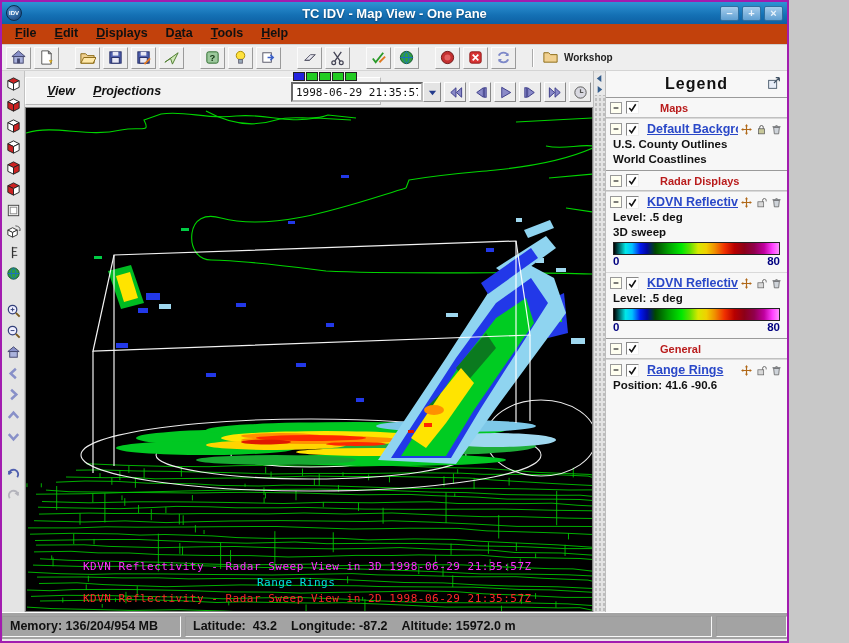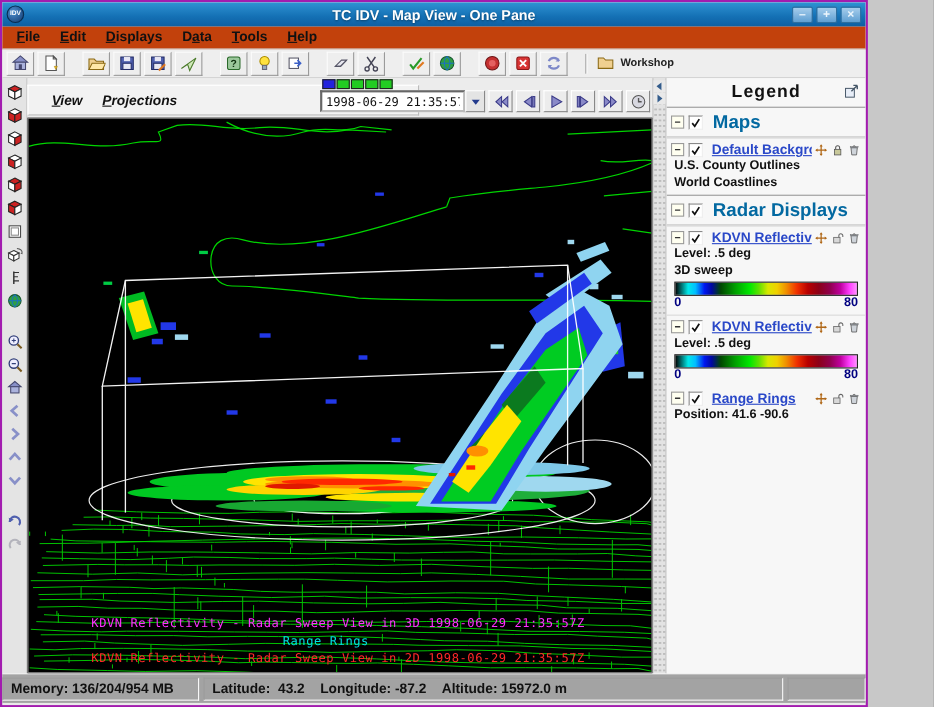--- a/index.html
+++ b/index.html
@@ -49,21 +49,21 @@
 
   .splitter { width: 13px; background: #e3e3e3; border-left: 1px solid #bdbdbd; border-right: 1px solid #bdbdbd; display: flex; flex-direction: column; align-items: center; padding-top: 2px; background-image: radial-gradient(#bdbdbd 1px, transparent 1px); background-size: 4px 5px; background-position: 4px 26px; }
   .split-arrow { width: 11px; height: 11px; background: #e9e9e9; border: none; padding: 0; display: flex; align-items: center; justify-content: center; }
 
   
   .legend { width: 234px; background: #f7f7f7; overflow: hidden; display: flex; flex-direction: column; }
   .lg-titlebar { position: relative; height: 26px; display: flex; align-items: center; justify-content: center; }
   .lg-title { font-size: 16px; font-weight: bold; color: #111; letter-spacing: 1px; }
   .lg-float { position: absolute; right: 5px; top: 4px; background: none; border: none; padding: 0; }
   .lg-header { display: flex; align-items: center; padding: 3px 4px; border-top: 1px solid #9a9a9a; border-bottom: 1px solid #c0c0c0; }
-  .lg-sec-label { font-size: 17px; font-weight: bold; margin-left: 9px; color: #0369a1; }
+  .lg-sec-label { font-size: 11px; font-weight: bold; margin-left: 21px; color: #b91c1c; }
   .lg-item { border-top: 1px solid #d9d9d9; padding-bottom: 3px; }
   .lg-item:first-of-type { border-top: none; }
   .lg-row { display: flex; align-items: center; padding: 3px 4px 1px 4px; }
   .lg-link { font-size: 12.5px; font-weight: bold; color: #2a48c8; text-decoration: underline; margin-left: 8px; white-space: nowrap; overflow: hidden; flex: 1; }
   .lg-icon { margin-left: 2px; display: flex; }
   .collapse-btn { width: 12px; height: 12px; background: #fffff0; border: 1px solid #999; display: flex; align-items: center; justify-content: center; flex: none; }
   .lg-check { width: 13px; height: 13px; background: #fff; border: 1px solid; border-color: #888 #eee #eee #888; margin-left: 4px; display: flex; align-items: center; justify-content: center; flex: none; }
   .lg-detail { font-size: 11.5px; font-weight: bold; color: #111; margin-left: 7px; line-height: 15px; }
   .lg-cbar { height: 13px; margin: 2px 7px 0 7px; border: 1px solid #222;
     background: linear-gradient(90deg,#000 0%,#00e8e8 7%,#00bfff 11%,#0018f0 16%,#0008a0 20%,#004800 25%,#00a000 33%,#00e800 41%,#60e000 46%,#d8e800 51%,#f0d000 56%,#f09000 61%,#f03000 67%,#b80000 73%,#8c0018 79%,#90004c 85%,#c000a0 91%,#ff40ff 96%,#ff90ff 100%); }
@@ -808,20 +808,33 @@
               </div>
               <div class="lg-detail">Level: .5 deg</div>
               <div class="lg-cbar"></div>
               <div class="lg-cbar-labels">
                 <span>0</span>
                 <span>80</span>
               </div>
             </div>
           </div>
           <div class="lg-section">
+            <div class="lg-header">
+              <span class="collapse-btn">
+                <svg viewBox="0 0 10 10" width="8" height="8">
+                  <line x1="2" y1="5" x2="8" y2="5" stroke="#333" stroke-width="1.6"></line>
+                </svg>
+              </span>
+              <span class="lg-check">
+                <svg viewBox="0 0 12 12" width="11" height="11">
+                  <path d="M2.5,6.5 l2.5,3 l4.5,-7" stroke="#111" stroke-width="1.7" fill="none"></path>
+                </svg>
+              </span>
+              <span class="lg-sec-label">General</span>
+            </div>
             <div class="lg-item">
               <div class="lg-row">
                 <span class="collapse-btn">
                   <svg viewBox="0 0 10 10" width="8" height="8">
                     <line x1="2" y1="5" x2="8" y2="5" stroke="#333" stroke-width="1.6"></line>
                   </svg>
                 </span>
                 <span class="lg-check">
                   <svg viewBox="0 0 12 12" width="11" height="11">
                     <path d="M2.5,6.5 l2.5,3 l4.5,-7" stroke="#111" stroke-width="1.7" fill="none"></path>

